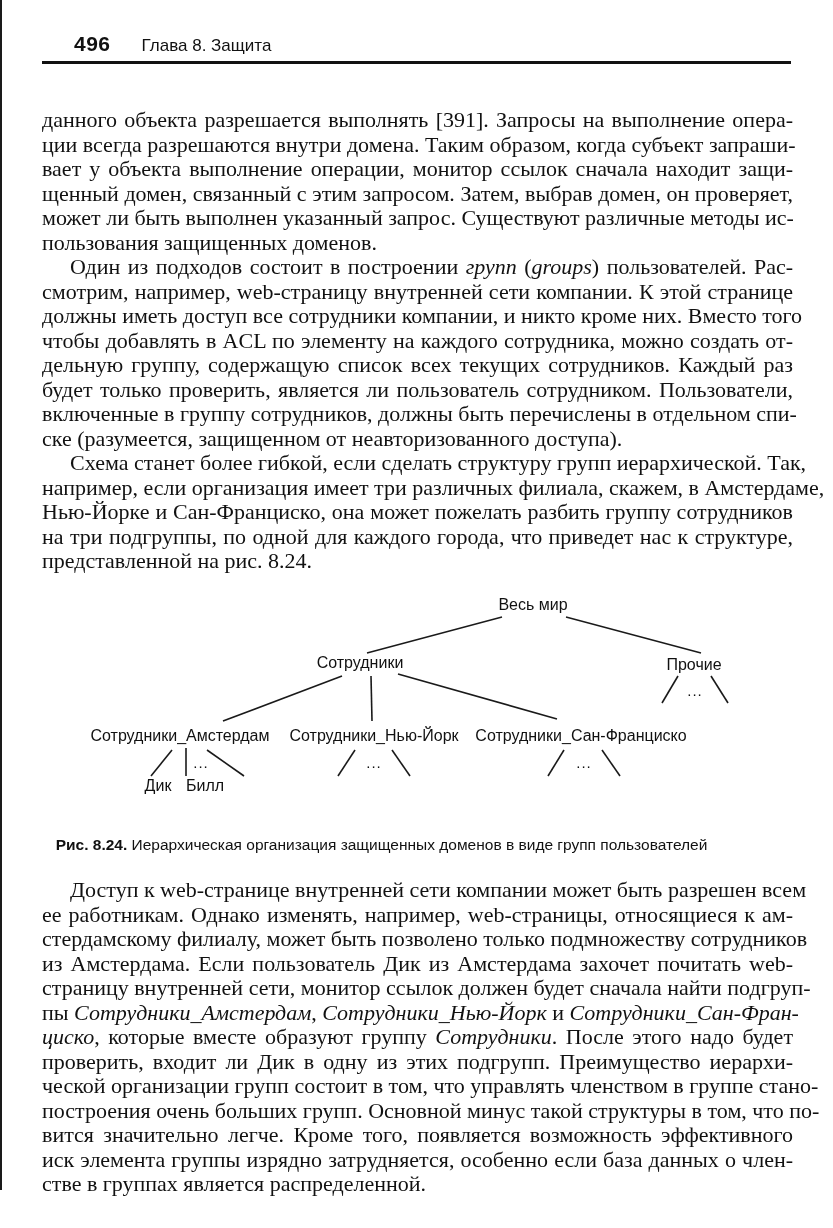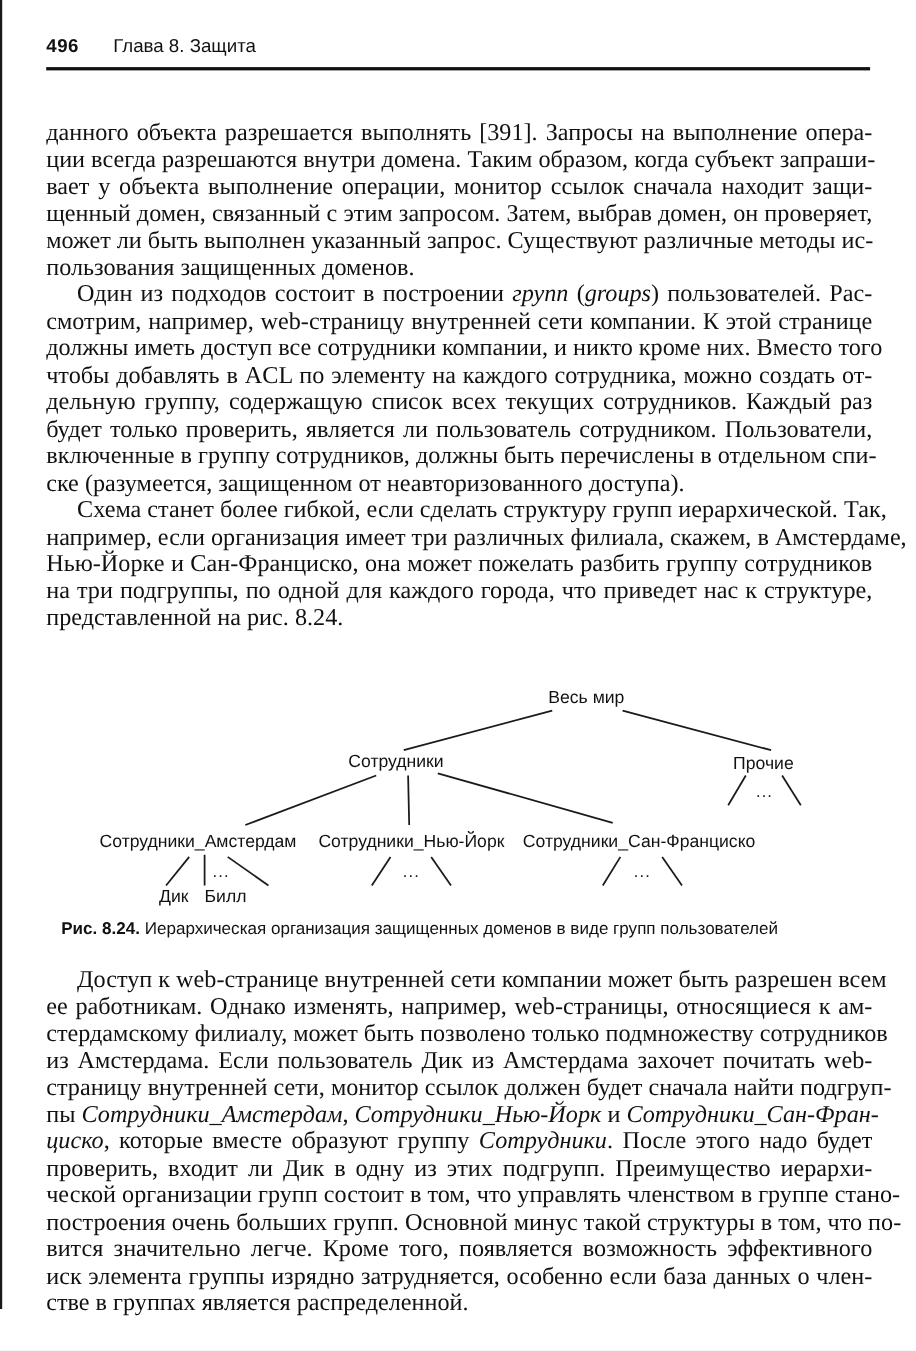--- a/index.html
+++ b/index.html
@@ -7,36 +7,36 @@
     position:relative;width:833px;height:1228px;background:#ffffff;
     margin:0 auto;overflow:hidden;
     font-family:"Liberation Serif", serif;color:#111;
   }
   .left-edge{
     position:absolute;left:0;top:0;width:2px;height:1190px;
     background:#1a1a1a;
   }
   
   .header{position:absolute;left:42px;top:32px;width:749px;display:flex;align-items:baseline;}
-  .page-num{font-family:"Liberation Sans",sans-serif;font-weight:bold;font-size:17px;letter-spacing:.5px;}
+  .page-num{font-family:"Liberation Sans",sans-serif;font-weight:bold;font-size:21px;letter-spacing:.5px;margin-left:32px;}
   .chapter{font-family:"Liberation Sans",sans-serif;font-size:17px;margin-left:31px;}
   .header-rule{position:absolute;left:42px;top:61px;width:749px;height:3px;background:#111;}
   
   .col{position:absolute;left:42px;width:751px;font-size:22px;}
   .line{
     height:24.5px;line-height:24.5px;white-space:nowrap;
     text-align:justify;text-align-last:justify;
   }
   .line.last{text-align-last:left;}
   .line.indent{padding-left:28px;}
   .it{font-style:italic;}
   #col1{top:108px;}
   #col2{top:878px;}
   
-  .figure{position:absolute;left:0;top:613px;width:833px;height:215px;}
+  .figure{position:absolute;left:0;top:584px;width:833px;height:215px;}
   .figure svg{display:block;}
   .tree-label{font-family:"Liberation Sans",sans-serif;font-size:16px;fill:#111;}
   .tree-dots{font-family:"Liberation Sans",sans-serif;font-size:15px;fill:#111;letter-spacing:1px;}
   .caption{
     position:absolute;left:0;top:836px;width:763px;text-align:center;
     font-family:"Liberation Sans",sans-serif;font-size:15.5px;color:#111;
   }
   .caption b{font-weight:bold;}
 </style>
 </head>

